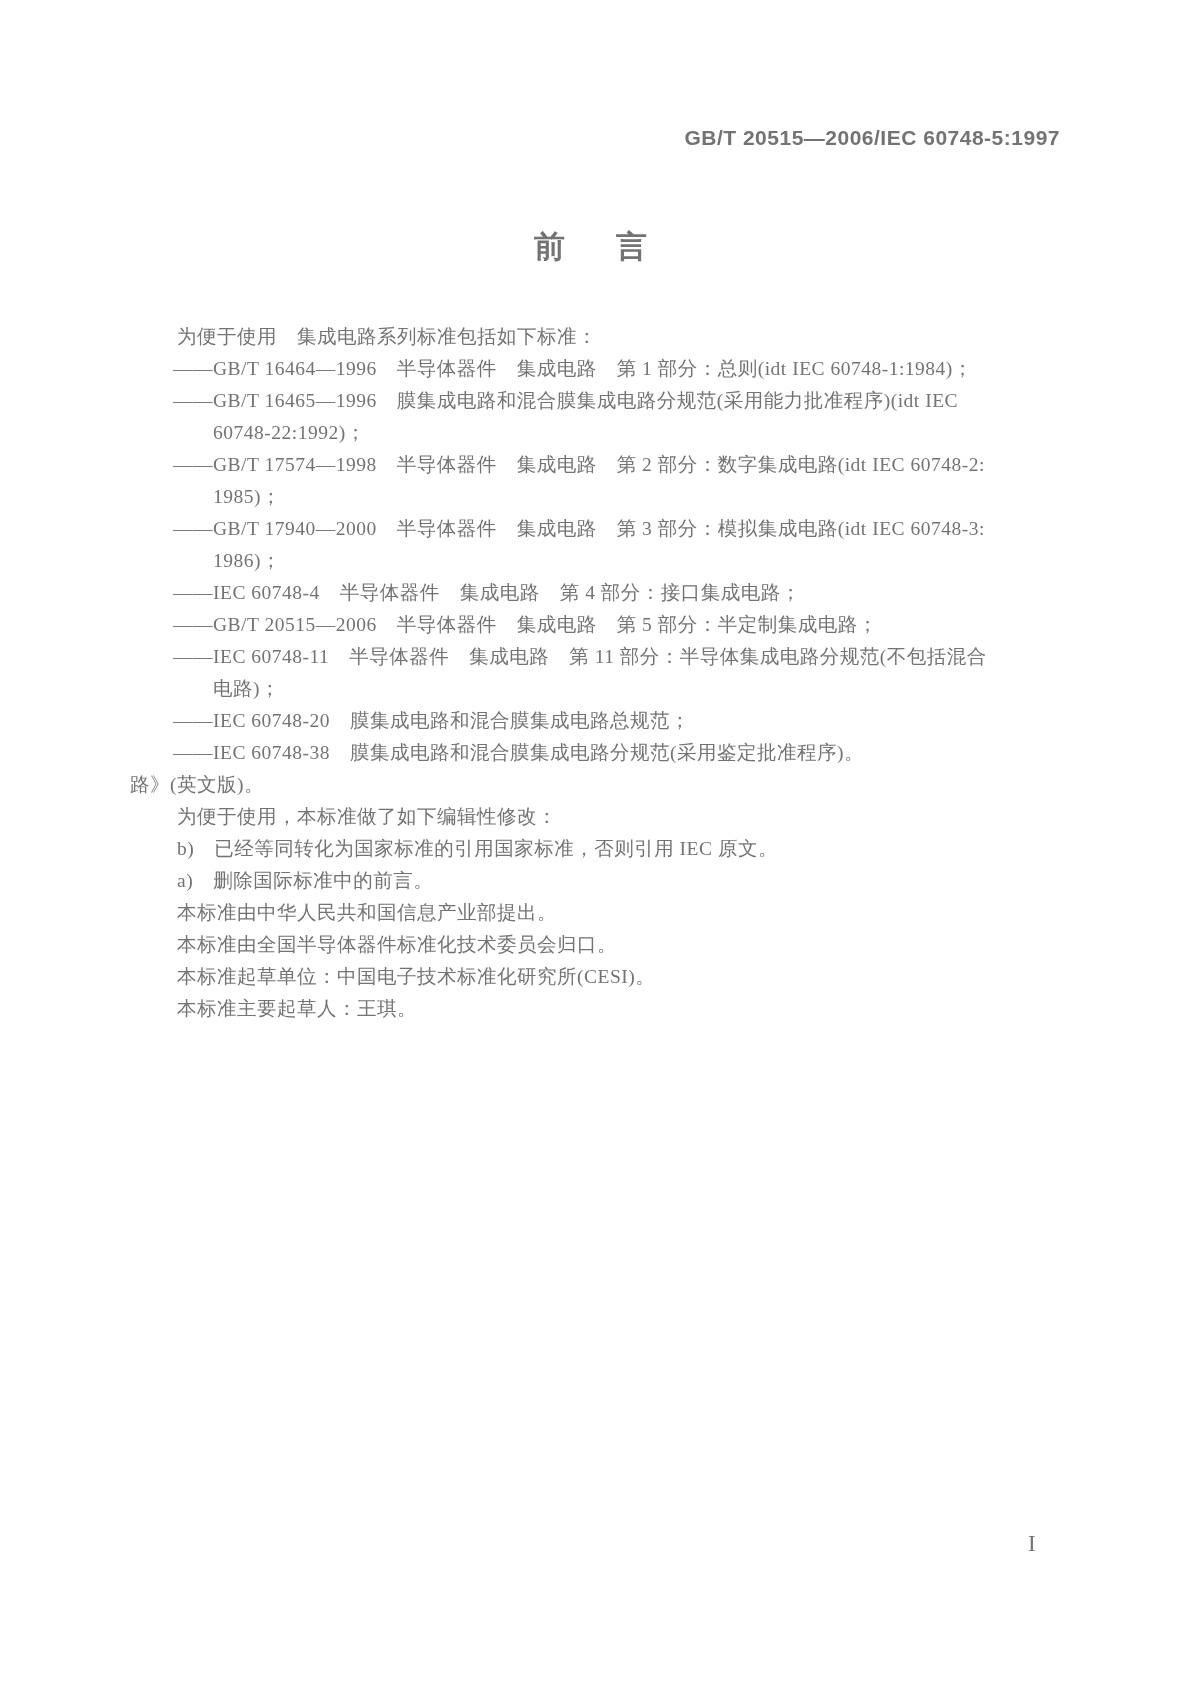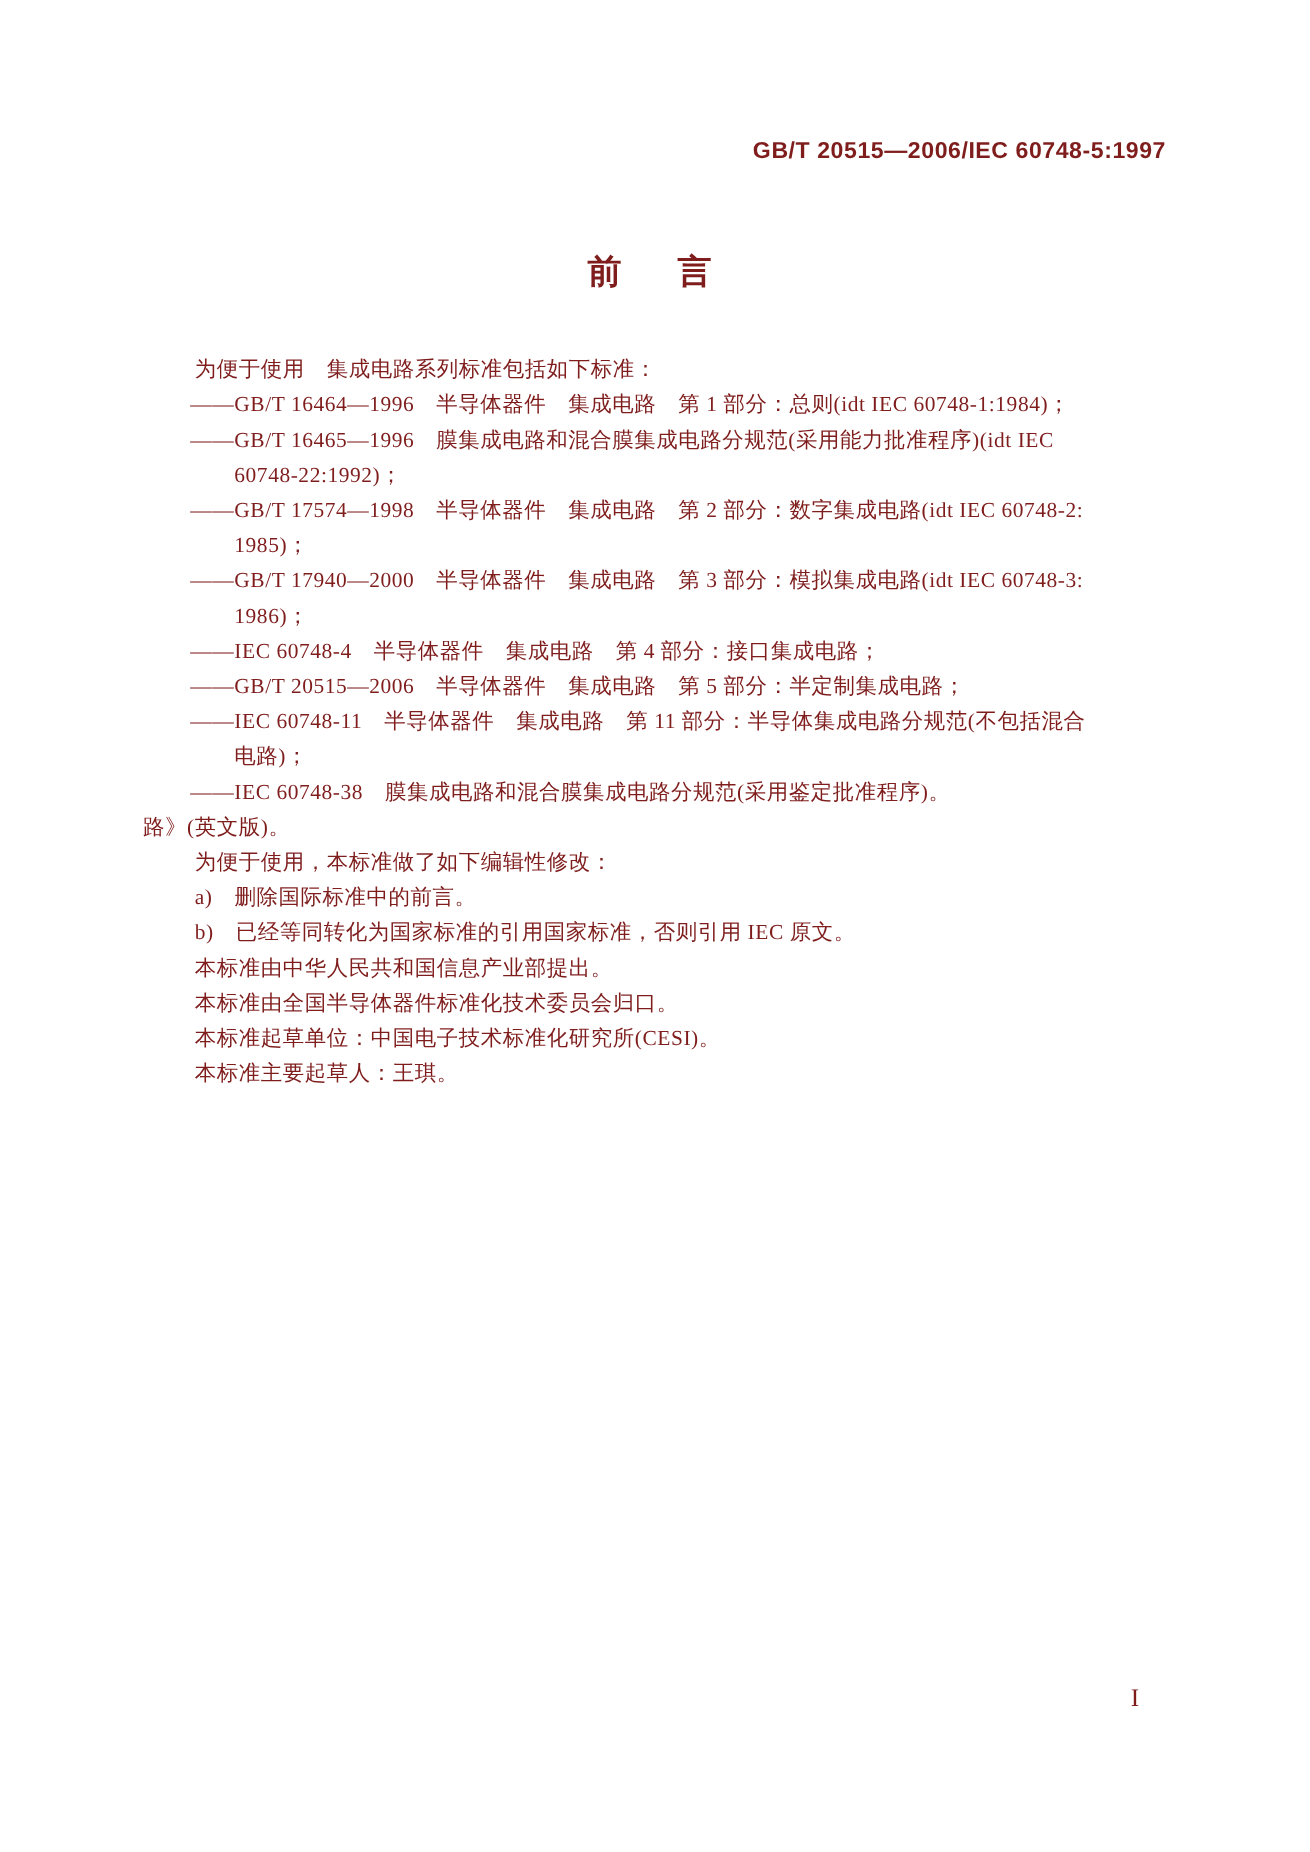--- a/index.html
+++ b/index.html
@@ -6,21 +6,21 @@
     margin: 0;
     padding: 0;
     background: #e8e8e8;
   }
   .page {
     position: relative;
     width: 1191px;
     height: 1684px;
     margin: 0 auto;
     background: #ffffff;
-    color: #7f1d1d;
+    color: #737373;
     font-family: "Liberation Serif", "DejaVu Serif", serif;
     overflow: hidden;
   }
   .header {
     position: absolute;
     top: 126px;
     left: 400px;
     right: 131px;
     text-align: right;
     font-family: "Liberation Sans", "DejaVu Sans", sans-serif;
@@ -86,25 +86,26 @@
     <div class="line list">——GB/T 16465—1996　膜集成电路和混合膜集成电路分规范(采用能力批准程序)(idt IEC</div>
     <div class="line cont">60748-22:1992)；</div>
     <div class="line list">——GB/T 17574—1998　半导体器件　集成电路　第 2 部分：数字集成电路(idt IEC 60748-2:</div>
     <div class="line cont">1985)；</div>
     <div class="line list">——GB/T 17940—2000　半导体器件　集成电路　第 3 部分：模拟集成电路(idt IEC 60748-3:</div>
     <div class="line cont">1986)；</div>
     <div class="line list">——IEC 60748-4　半导体器件　集成电路　第 4 部分：接口集成电路；</div>
     <div class="line list">——GB/T 20515—2006　半导体器件　集成电路　第 5 部分：半定制集成电路；</div>
     <div class="line list">——IEC 60748-11　半导体器件　集成电路　第 11 部分：半导体集成电路分规范(不包括混合</div>
     <div class="line cont">电路)；</div>
+    <div class="line list">——IEC 60748-20　膜集成电路和混合膜集成电路总规范；</div>
     <div class="line list">——IEC 60748-38　膜集成电路和混合膜集成电路分规范(采用鉴定批准程序)。</div>
     <div class="line flush">路》(英文版)。</div>
     <div class="line indent">为便于使用，本标准做了如下编辑性修改：</div>
+    <div class="line indent">b)　已经等同转化为国家标准的引用国家标准，否则引用 IEC 原文。</div>
     <div class="line indent">a)　删除国际标准中的前言。</div>
-    <div class="line indent">b)　已经等同转化为国家标准的引用国家标准，否则引用 IEC 原文。</div>
     <div class="line indent">本标准由中华人民共和国信息产业部提出。</div>
     <div class="line indent">本标准由全国半导体器件标准化技术委员会归口。</div>
     <div class="line indent">本标准起草单位：中国电子技术标准化研究所(CESI)。</div>
     <div class="line indent">本标准主要起草人：王琪。</div>
   </div>
 
   <div class="pageno">I</div>
 
 </div>
 

